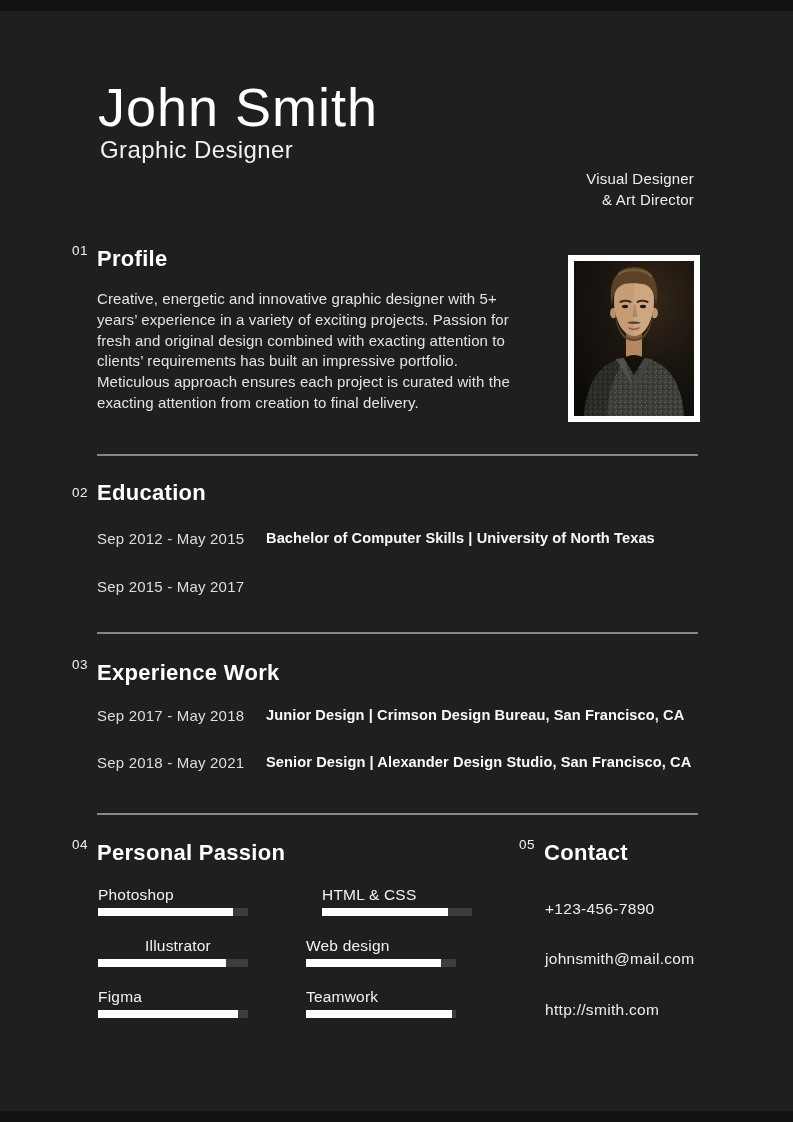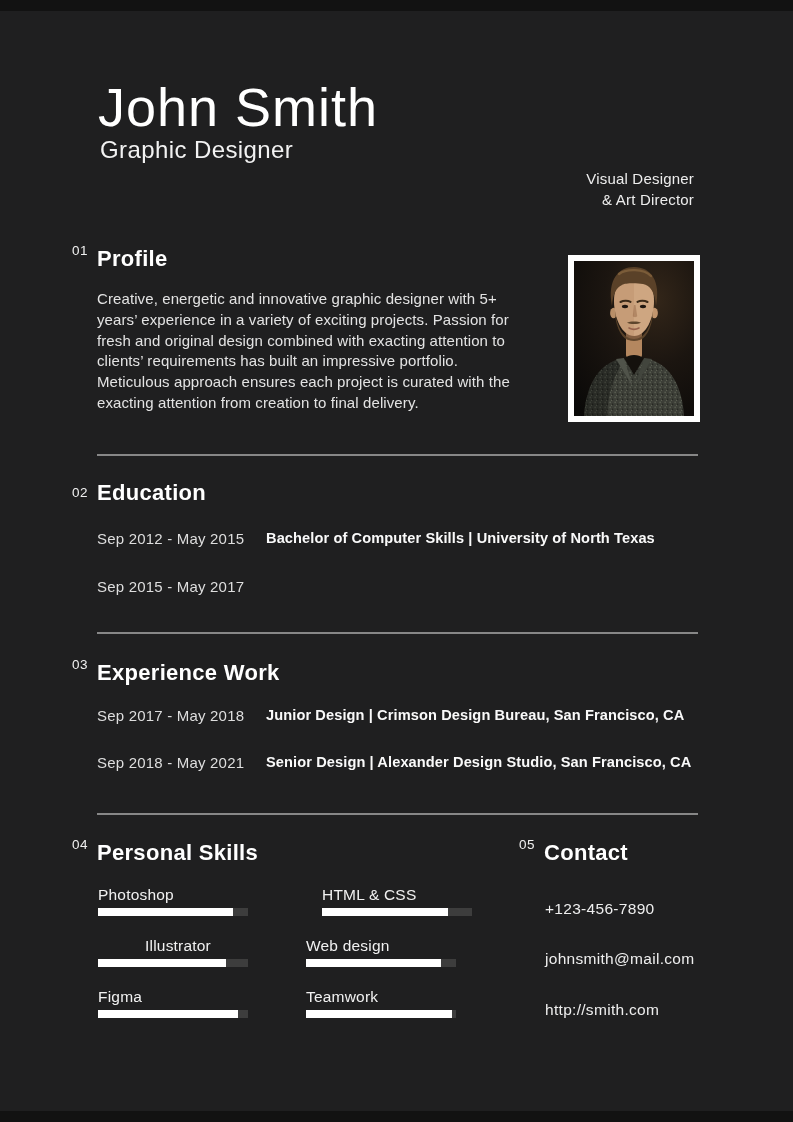--- a/index.html
+++ b/index.html
@@ -167,21 +167,21 @@
   <div class="abs sec-num" style="left:72px;top:657px;">03</div>
   <h2 class="abs sec-title" style="left:97px;top:660px;">Experience Work</h2>
   <div class="abs row-period" style="top:707px;">Sep 2017 - May 2018</div>
   <div class="abs row-detail" style="top:707px;">Junior Design | Crimson Design Bureau, San Francisco, CA</div>
   <div class="abs row-period" style="top:754px;">Sep 2018 - May 2021</div>
   <div class="abs row-detail" style="top:754px;">Senior Design | Alexander Design Studio, San Francisco, CA</div>
 
   <div class="abs divider" style="top:813px;"></div>
 
   <div class="abs sec-num" style="left:72px;top:837px;">04</div>
-  <h2 class="abs sec-title" style="left:97px;top:840px;">Personal Skills</h2>
+  <h2 class="abs sec-title" style="left:97px;top:840px;">Personal Passion</h2>
 
   <div class="skill" style="left:98px;top:886px;">
     <div class="skill-label">Photoshop</div>
     <div class="skill-track">
       <div class="skill-fill" style="width: 90%;"></div>
     </div>
   </div>
   <div class="skill" style="left:98px;top:937px;text-align:center;">
     <div class="skill-label">Illustrator</div>
     <div class="skill-track">

